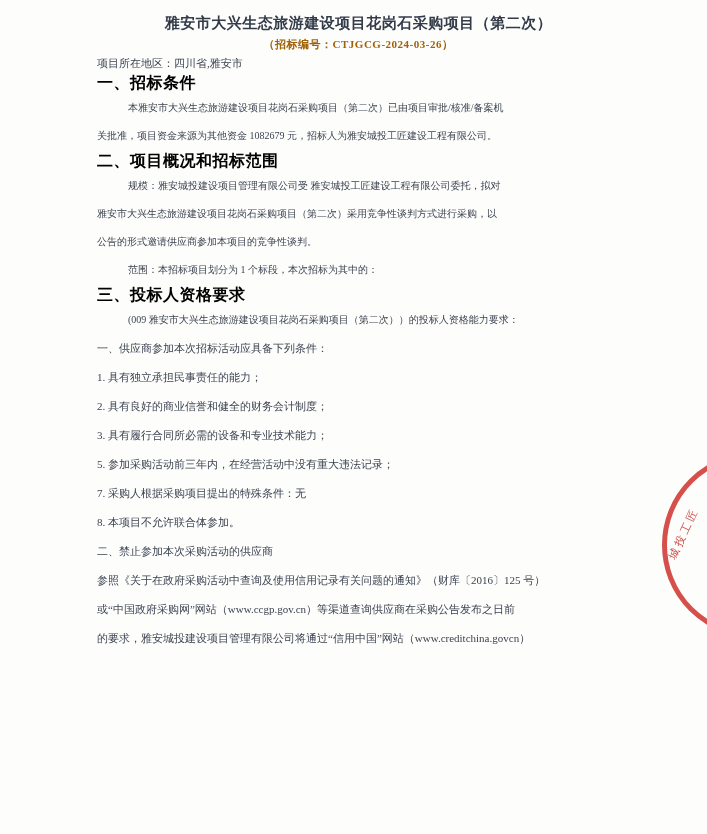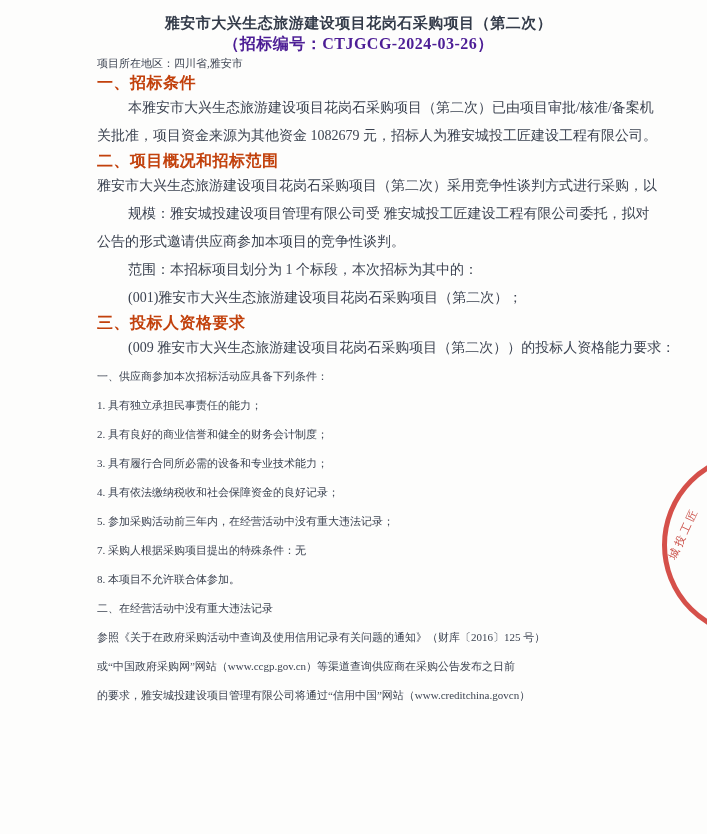--- a/index.html
+++ b/index.html
@@ -7,26 +7,26 @@
     position:relative;
     width:707px;height:834px;
     background:#fdfdfc;
     overflow:hidden;
     font-family:"Liberation Serif","DejaVu Serif",serif;
     color:#3c4351;
   }
   .content{padding:12px 87px 0 97px;}
   .content p{margin:0;white-space:nowrap;}
   .t1{font-size:15px;font-weight:700;line-height:22px;text-align:center;letter-spacing:.5px;color:#333b49;}
-  .t2{font-size:16px;font-weight:700;margin-top:8px;line-height:20px;text-align:center;letter-spacing:.5px;color:#4c1d95;}
+  .t2{font-size:11px;font-weight:700;margin-top:8px;line-height:20px;text-align:center;letter-spacing:.5px;color:#a16207;}
   .loc{margin-top:40px;font-size:11px;line-height:18px;}
-  .h{font-size:16px;font-weight:700;line-height:22px;letter-spacing:.5px;color:#c2410c;}
+  .h{font-size:16px;font-weight:700;line-height:22px;letter-spacing:.5px;color:#000000;}
   .h1m{margin-top:18px;}
   .hm{margin-top:8px;}
-  .b{font-size:14px;line-height:28px;}
+  .b{font-size:10px;line-height:28px;}
   .c{font-size:11px;line-height:29px;}
   .ind{text-indent:31px;}
   
   .seal{
     position:absolute;top:452px;left:662px;
     width:176px;height:176px;border-radius:50%;
     border:5px solid rgba(204,42,34,.82);
     background:transparent;
   }
   .seal-text{
@@ -43,36 +43,34 @@
 
 <div class="page">
   <div class="content">
     <p class="t1">雅安市大兴生态旅游建设项目花岗石采购项目（第二次）</p>
     <p class="t2">（招标编号：CTJGCG-2024-03-26）</p>
     <p class="loc">项目所在地区：四川省,雅安市</p>
     <p class="h h1m">一、招标条件</p>
     <p class="b ind">本雅安市大兴生态旅游建设项目花岗石采购项目（第二次）已由项目审批/核准/备案机</p>
     <p class="b">关批准，项目资金来源为其他资金 1082679 元，招标人为雅安城投工匠建设工程有限公司。</p>
     <p class="h hm">二、项目概况和招标范围</p>
+    <p class="b ind">规模：雅安城投建设项目管理有限公司受 雅安城投工匠建设工程有限公司委托，拟对</p>
     <p class="b">雅安市大兴生态旅游建设项目花岗石采购项目（第二次）采用竞争性谈判方式进行采购，以</p>
-    <p class="b ind">规模：雅安城投建设项目管理有限公司受 雅安城投工匠建设工程有限公司委托，拟对</p>
     <p class="b">公告的形式邀请供应商参加本项目的竞争性谈判。</p>
     <p class="b ind">范围：本招标项目划分为 1 个标段，本次招标为其中的：</p>
-    <p class="b ind">(001)雅安市大兴生态旅游建设项目花岗石采购项目（第二次）；</p>
     <p class="h hm">三、投标人资格要求</p>
     <p class="b ind">(009 雅安市大兴生态旅游建设项目花岗石采购项目（第二次））的投标人资格能力要求：</p>
     <p class="c">一、供应商参加本次招标活动应具备下列条件：</p>
     <p class="c">1. 具有独立承担民事责任的能力；</p>
     <p class="c">2. 具有良好的商业信誉和健全的财务会计制度；</p>
     <p class="c">3. 具有履行合同所必需的设备和专业技术能力；</p>
-    <p class="c">4. 具有依法缴纳税收和社会保障资金的良好记录；</p>
     <p class="c">5. 参加采购活动前三年内，在经营活动中没有重大违法记录；</p>
     <p class="c">7. 采购人根据采购项目提出的特殊条件：无</p>
     <p class="c">8. 本项目不允许联合体参加。</p>
-    <p class="c">二、在经营活动中没有重大违法记录</p>
+    <p class="c">二、禁止参加本次采购活动的供应商</p>
     <p class="c">参照《关于在政府采购活动中查询及使用信用记录有关问题的通知》（财库〔2016〕125 号）</p>
     <p class="c">或“中国政府采购网”网站（www.ccgp.gov.cn）等渠道查询供应商在采购公告发布之日前</p>
     <p class="c">的要求，雅安城投建设项目管理有限公司将通过“信用中国”网站（www.creditchina.govcn）</p>
   </div>
 
   <div class="seal"></div>
   <div class="seal-text">城投工匠</div>
 </div>
 
 </body></html>

